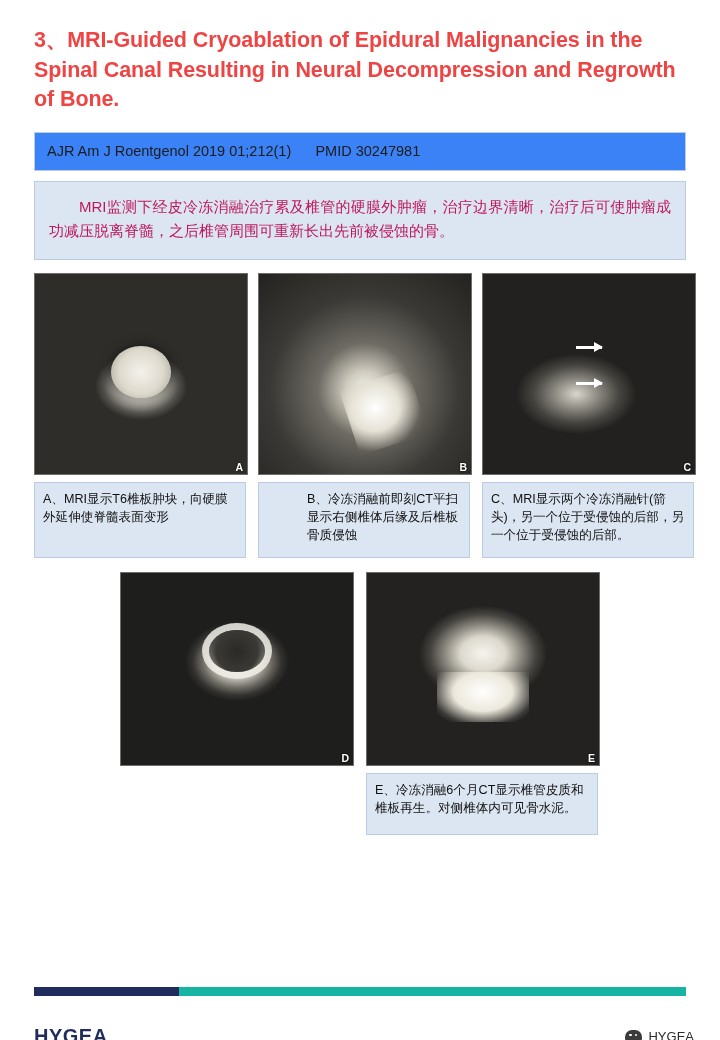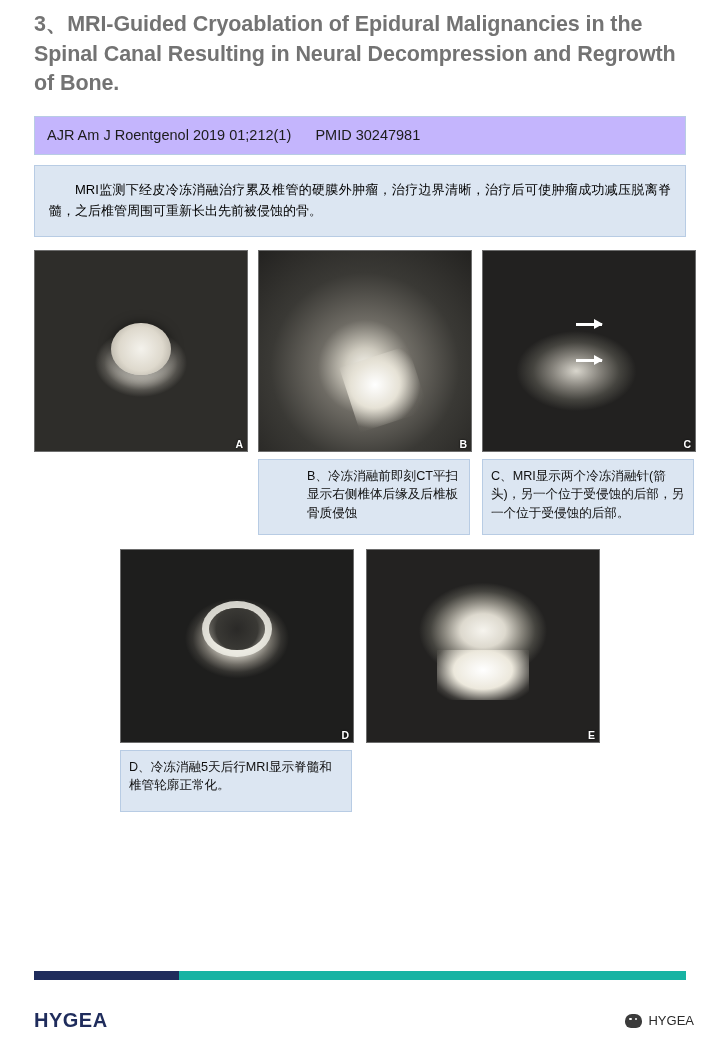--- a/index.html
+++ b/index.html
@@ -17,47 +17,47 @@
   }
   .slide {
     position: relative;
     width: 720px;
     height: 1040px;
     box-sizing: border-box;
     padding: 0 34px;
   }
   
   .title {
-    margin-top: 10px;
+    margin-top: 26px;
     font-size: 21.5px;
     font-weight: bold;
     line-height: 1.38;
     letter-spacing: -0.1px;
-    color: #737373;
+    color: #ef4444;
   }
   
   .citation {
     margin-top: 17px;
-    background: #c4b5fd;
+    background: #3b82f6;
     border: 1px solid #b8cce4;
     padding: 10px 12px 11px 12px;
     font-size: 14.5px;
     color: #1c1c1c;
     white-space: pre;
   }
   
   .abstract {
     margin-top: 10px;
     background: #dce6f2;
     border: 1px solid #b8cce4;
     padding: 13px 14px 15px 14px;
-    font-size: 13px;
+    font-size: 15px;
     line-height: 1.62;
     text-align: justify;
-    color: #000000;
+    color: #be185d;
   }
   .abstract p {
     margin: 0;
     text-indent: 2em;
   }
   
   .fig-row {
     display: flex;
     gap: 10px;
     margin-top: 13px;
@@ -263,20 +263,21 @@
   <div class="abstract">
     <p>MRI监测下经皮冷冻消融治疗累及椎管的硬膜外肿瘤，治疗边界清晰，治疗后可使肿瘤成功减压脱离脊髓，之后椎管周围可重新长出先前被侵蚀的骨。</p>
   </div>
 
   <div class="fig-row row-1">
 
     <div class="fig-col">
       <div class="fig-img mri-a w-a h-top">
         <span class="fig-label">A</span>
       </div>
+      <div class="caption cap-a w-a">A、MRI显示T6椎板肿块，向硬膜外延伸使脊髓表面变形</div>
     </div>
 
     <div class="fig-col">
       <div class="fig-img ct-b w-b h-top">
         <span class="fig-label">B</span>
       </div>
       <div class="caption cap-b w-b">B、冷冻消融前即刻CT平扫显示右侧椎体后缘及后椎板骨质侵蚀</div>
     </div>
 
     <div class="fig-col">
@@ -289,27 +290,27 @@
     </div>
 
   </div>
 
   <div class="fig-row row-2">
 
     <div class="fig-col">
       <div class="fig-img mri-d w-d h-bot">
         <span class="fig-label">D</span>
       </div>
-      <div class="caption cap-d w-d">D、冷冻消融5天后行MRI显示脊髓和椎管轮廓正常化。</div>
     </div>
 
     <div class="fig-col">
       <div class="fig-img ct-e w-e h-bot">
         <span class="fig-label">E</span>
       </div>
+      <div class="caption cap-e w-e">E、冷冻消融6个月CT显示椎管皮质和椎板再生。对侧椎体内可见骨水泥。</div>
     </div>
 
   </div>
 
   <div class="footer-bars">
     <div class="bar-left"></div>
     <div class="bar-right"></div>
   </div>
 
   <div class="footer">

